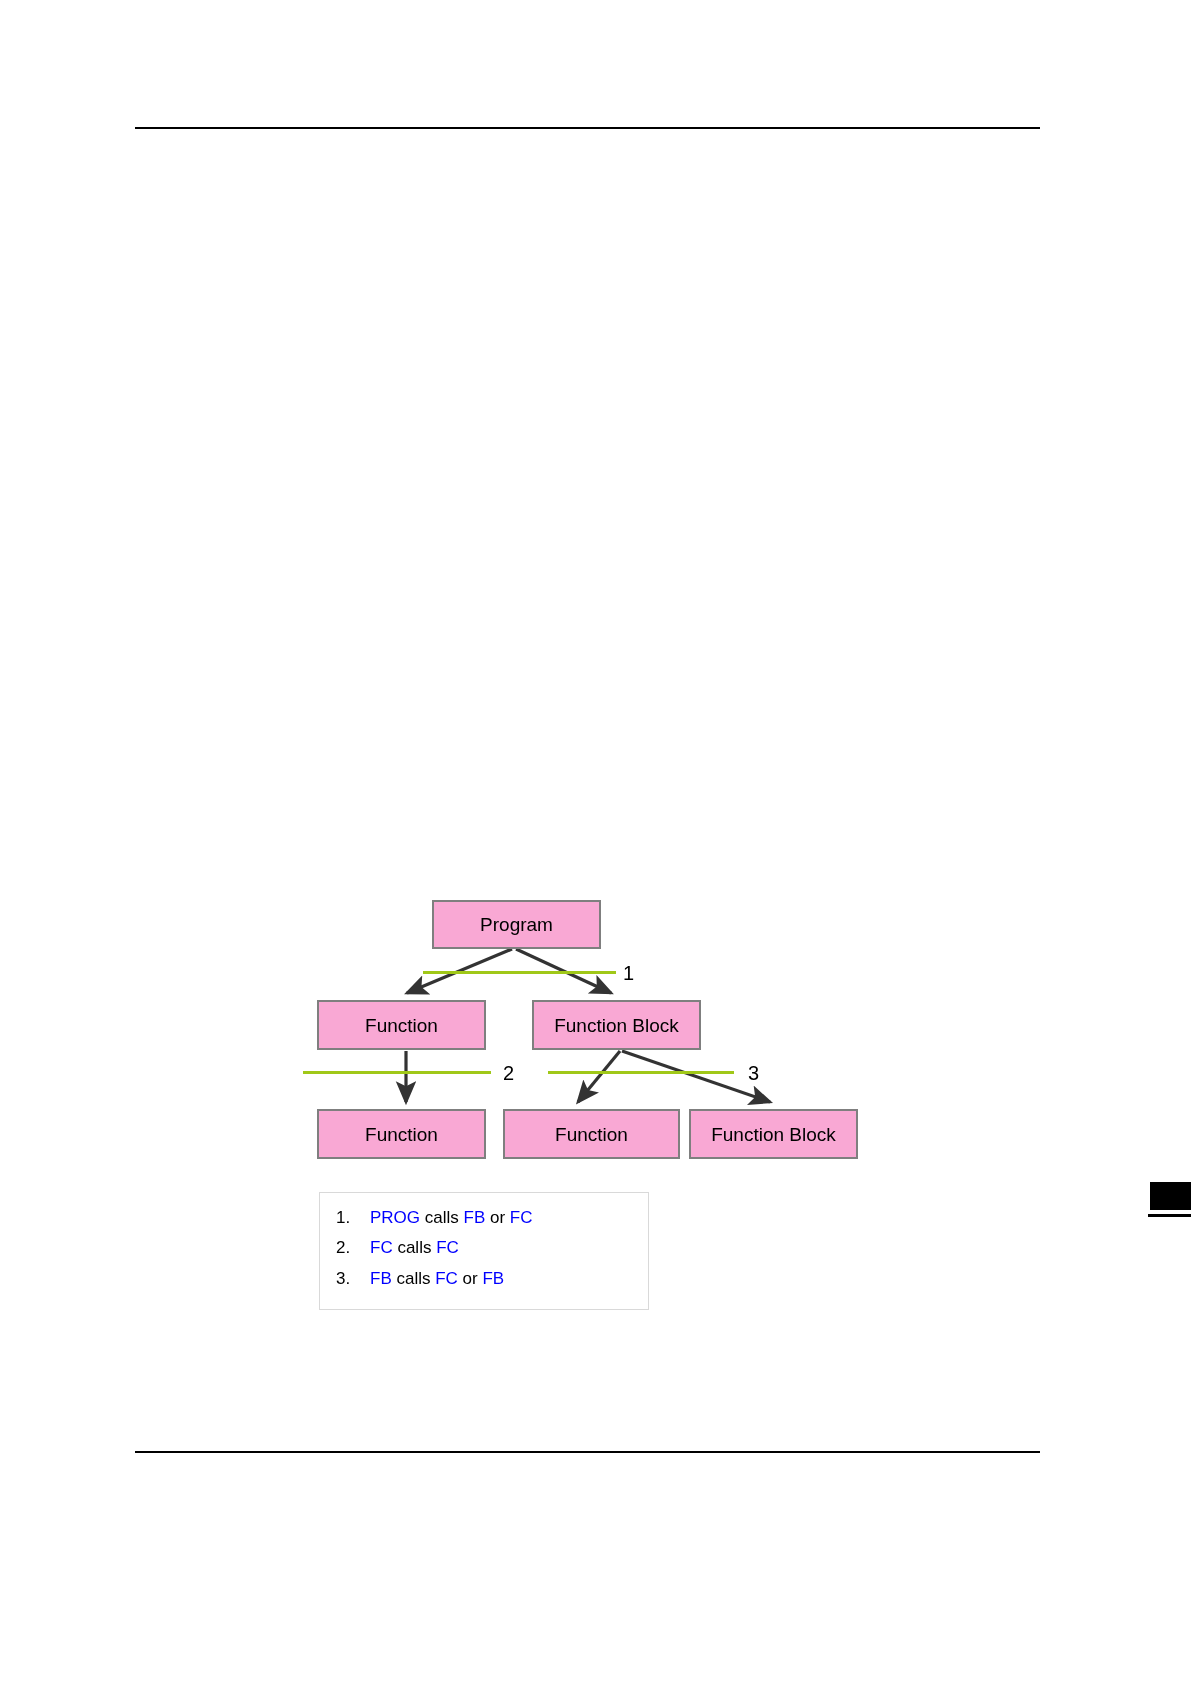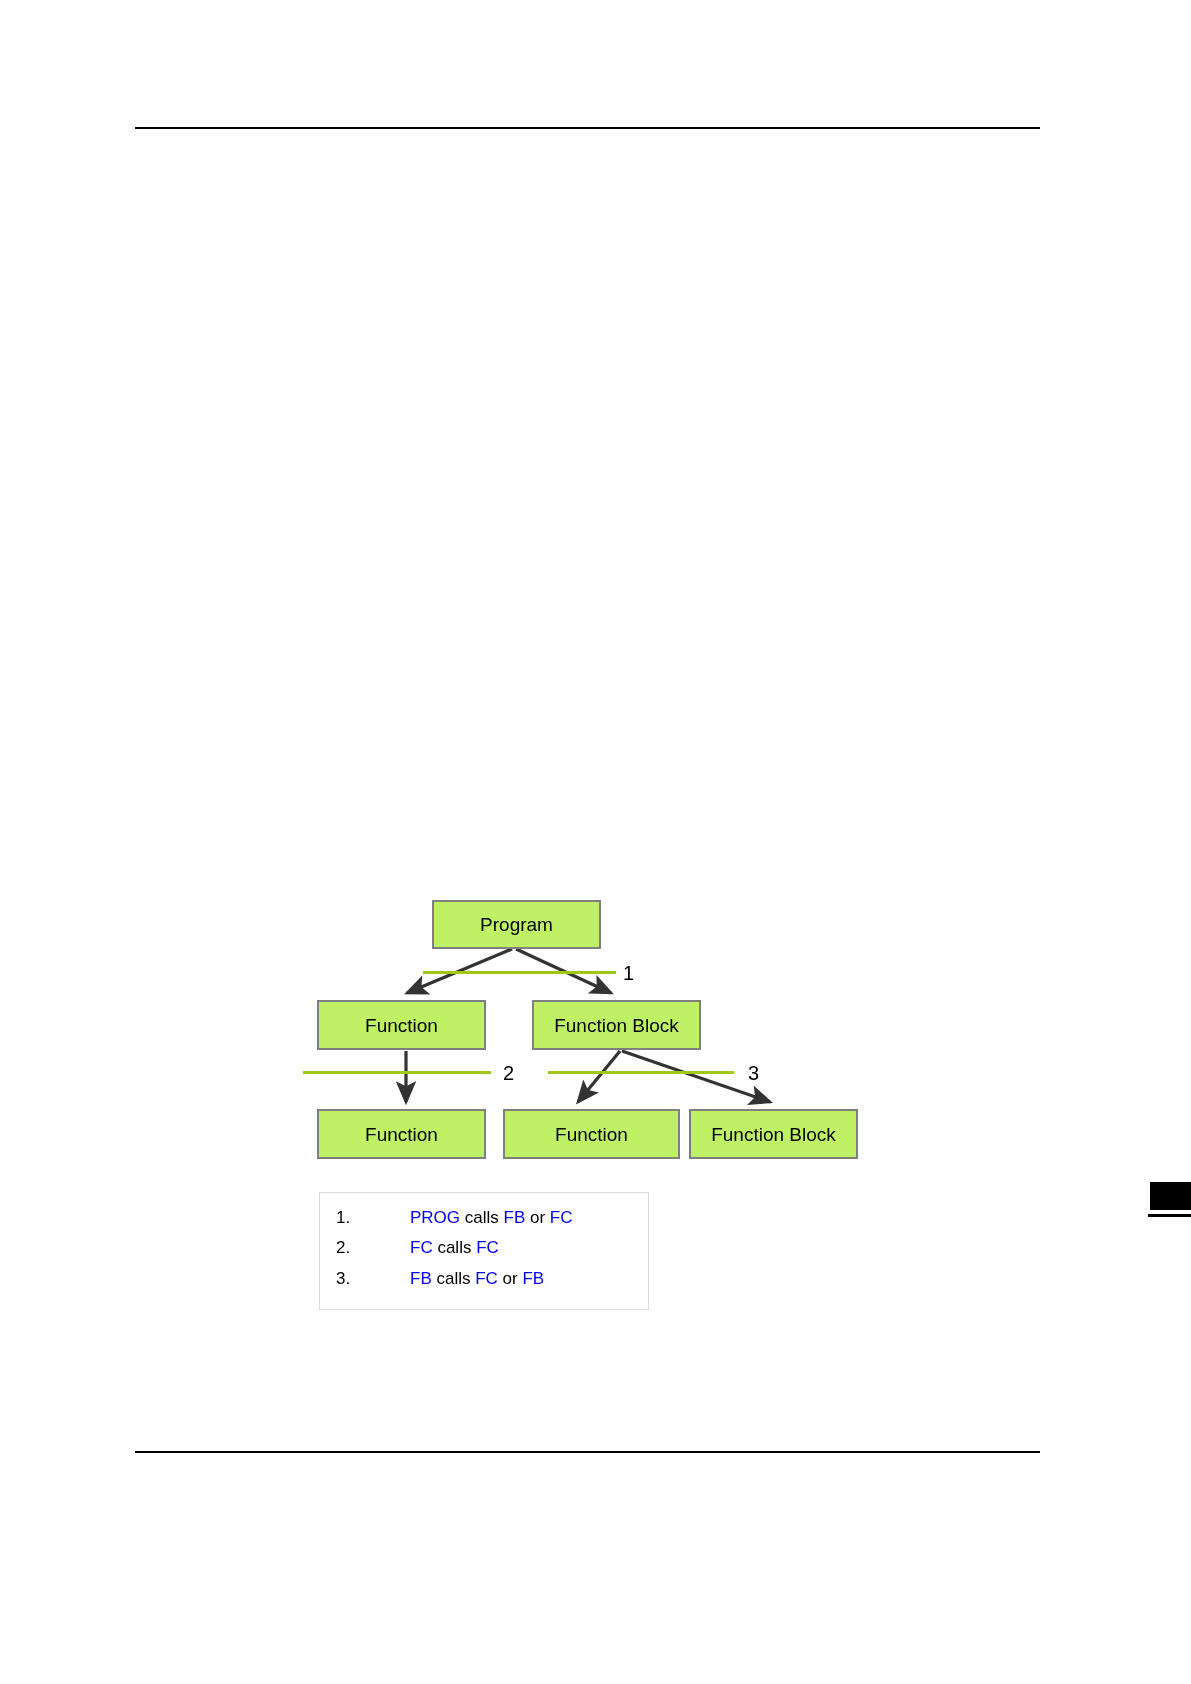--- a/index.html
+++ b/index.html
@@ -57,21 +57,21 @@
     left: 0;
     top: 0;
     width: 1191px;
     height: 1684px;
   }
 
   .node-box {
     position: absolute;
     box-sizing: border-box;
     border: 2px solid #7f7f7f;
-    background: #bef264;
+    background: #f9a8d4;
     display: flex;
     align-items: center;
     justify-content: center;
     z-index: 3;
   }
   .node-label {
     font-family: "Liberation Sans", sans-serif;
     font-size: 19px;
     line-height: 1;
     color: #000000;
@@ -145,21 +145,20 @@
     white-space: nowrap;
   }
   .legend-row:last-child { margin-bottom: 0; }
   .legend-index {
     width: 34px;
     flex: 0 0 34px;
     color: #000000;
   }
   .legend-text {
     color: #000000;
-    margin-left: 40px;
   }
   .tok { color: #0000ff; }
 </style>
 </head>
 <body>
 
 <div id="page">
 
   <div id="header-rule" class="page-rule"></div>
   <div id="footer-rule" class="page-rule"></div>

